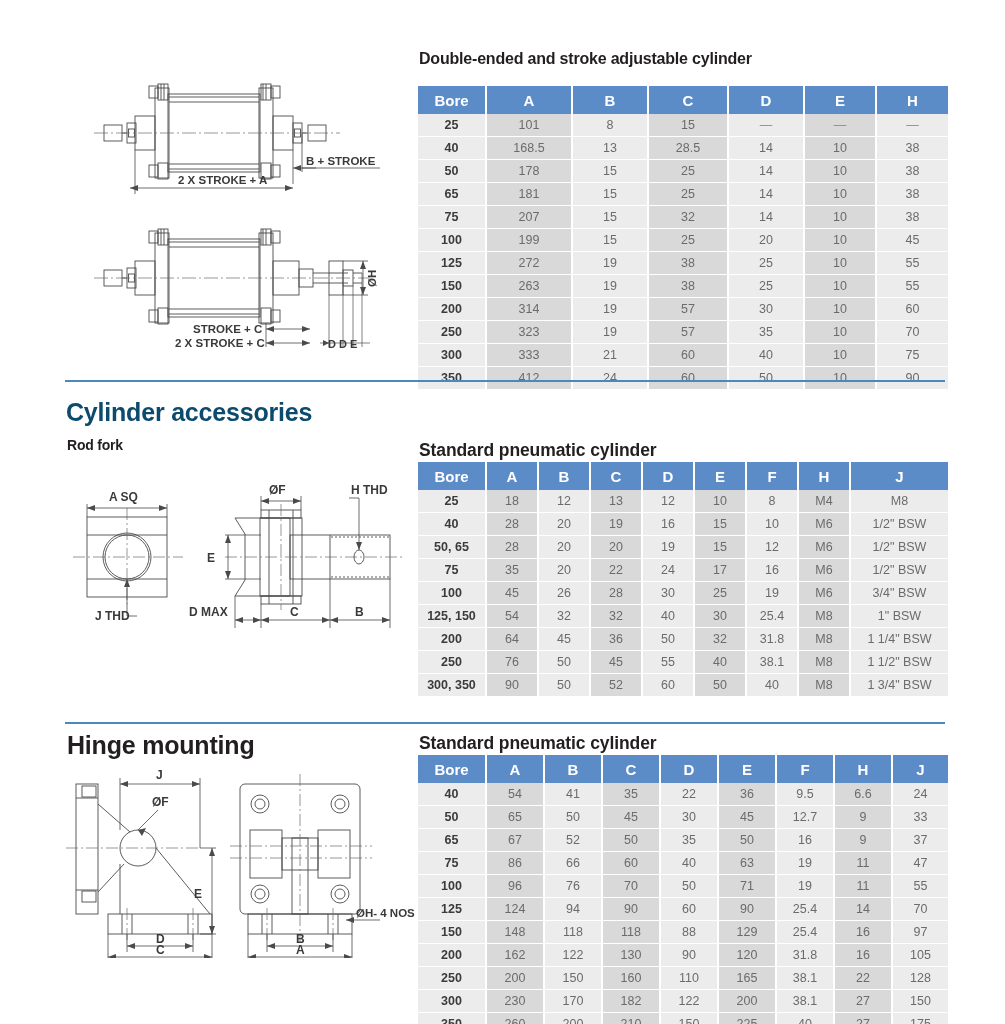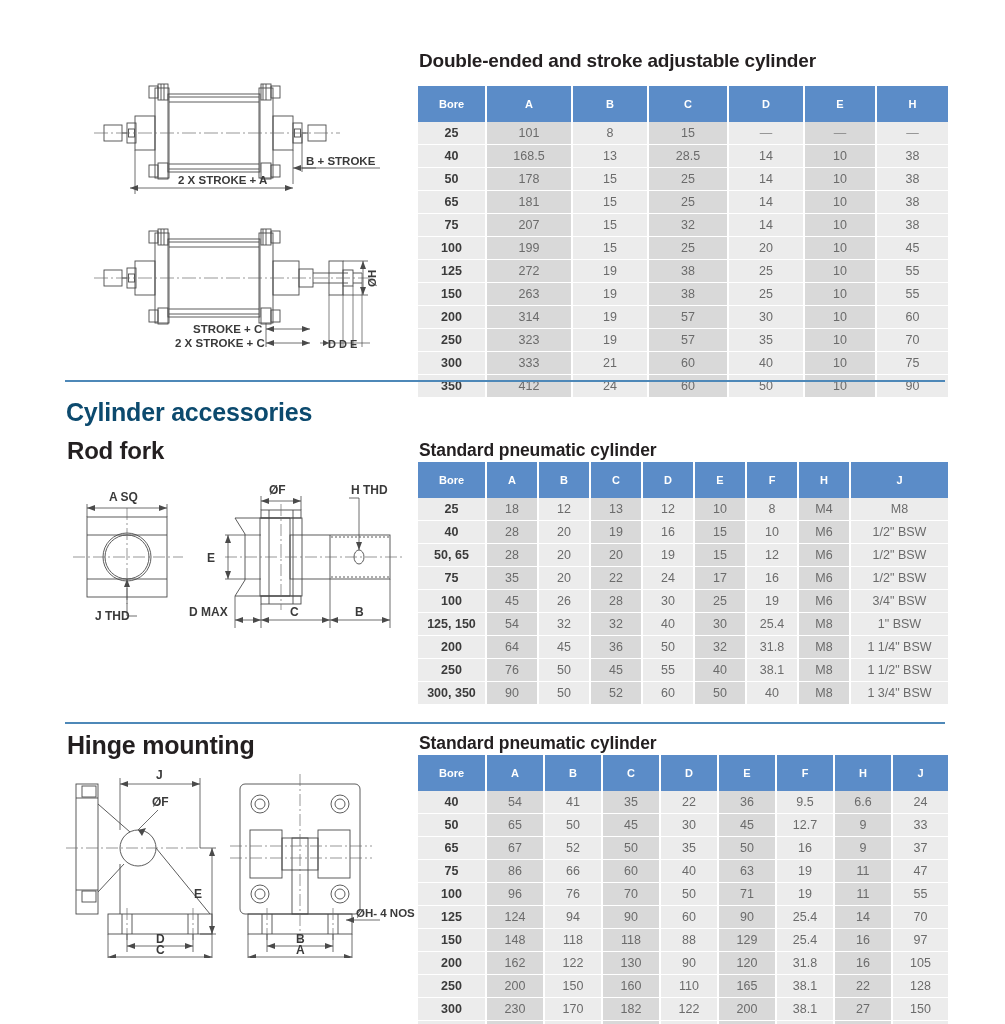--- a/index.html
+++ b/index.html
@@ -14,35 +14,35 @@
     overflow: hidden;
   }
 
   
   .page { position: relative; width: 1005px; height: 1024px; }
 
   .abs { position: absolute; }
 
   
   .h-main {
-    font-size: 19px;
+    font-size: 16px;
     font-weight: bold;
     letter-spacing: -0.2px;
     color: #231f20;
     white-space: nowrap;
   }
   .h-section-blue {
     font-size: 25px;
     font-weight: bold;
     color: #0c4a6e;
     letter-spacing: -0.2px;
     white-space: nowrap;
   }
   .h-sub {
-    font-size: 24px;
+    font-size: 14px;
     font-weight: bold;
     color: #231f20;
     letter-spacing: -0.2px;
     white-space: nowrap;
   }
   .h-table {
     font-size: 17.5px;
     font-weight: bold;
     color: #231f20;
     letter-spacing: -0.1px;
@@ -58,22 +58,22 @@
   
   table.spec {
     border-collapse: collapse;
     table-layout: fixed;
     font-size: 12.5px;
   }
   table.spec th {
     background: #5B8CC8;
     color: #ffffff;
     font-weight: bold;
-    font-size: 11px;
-    height: 36px;
+    font-size: 15px;
+    height: 28px;
     text-align: center;
     border-right: 2px solid #ffffff;
     padding: 0;
     line-height: 19px;
   }
   table.spec th:last-child { border-right: none; }
   table.spec td {
     height: 22px;
     text-align: center;
     color: #6b6b6b;

